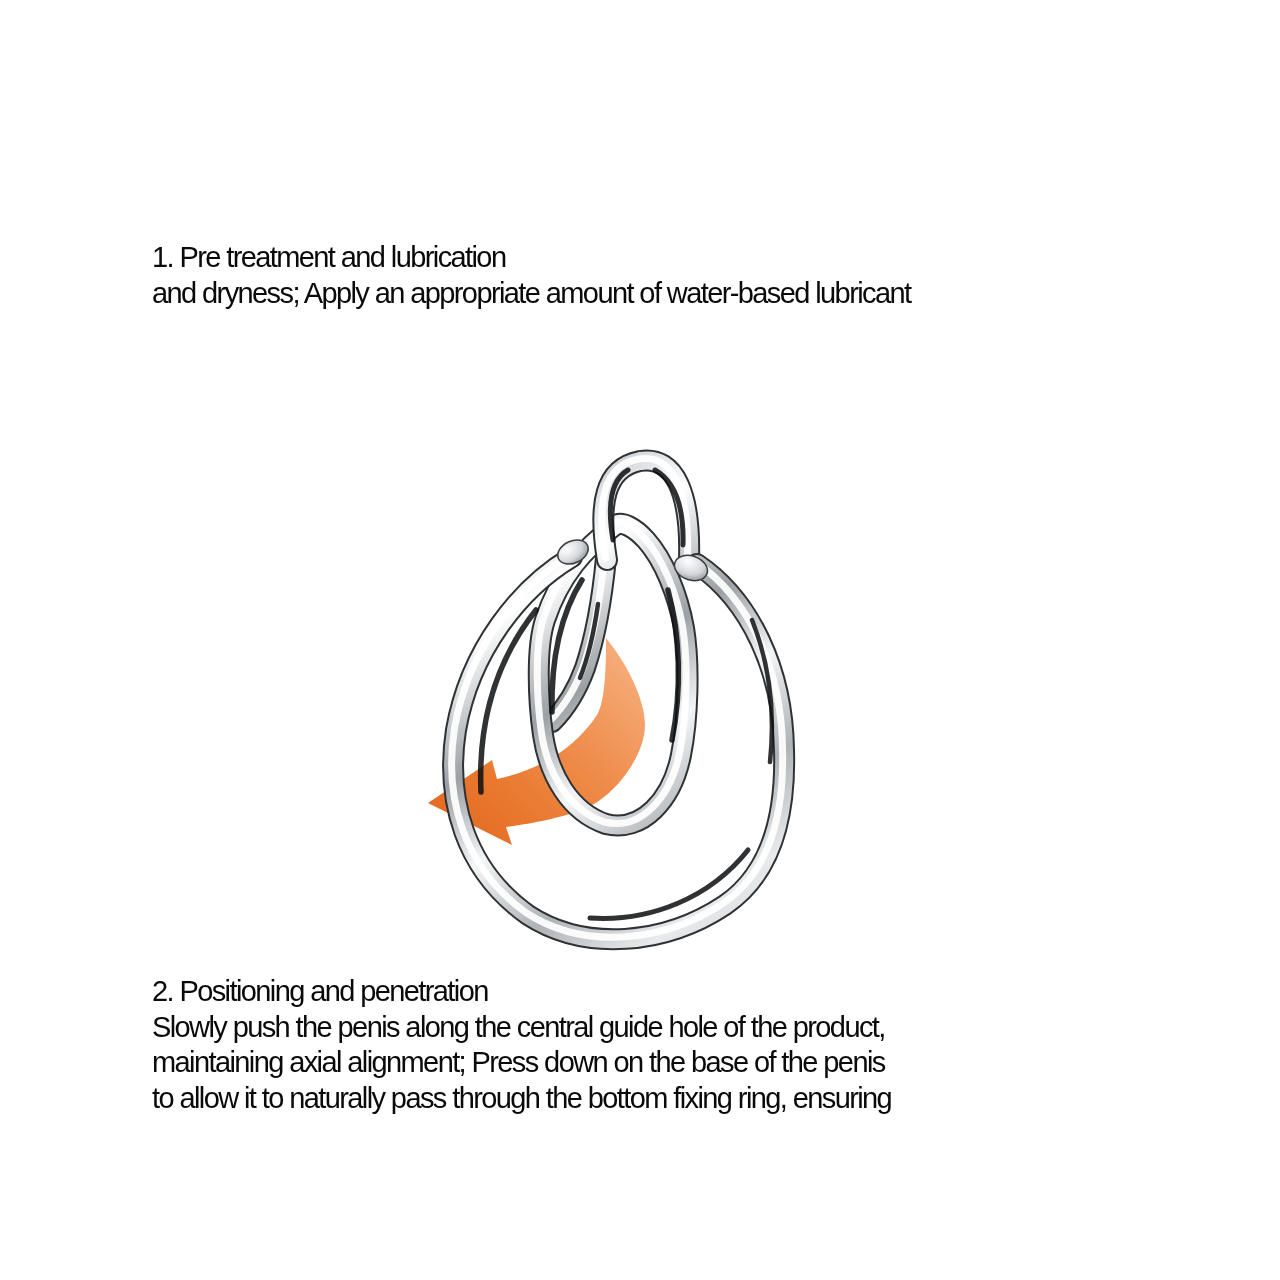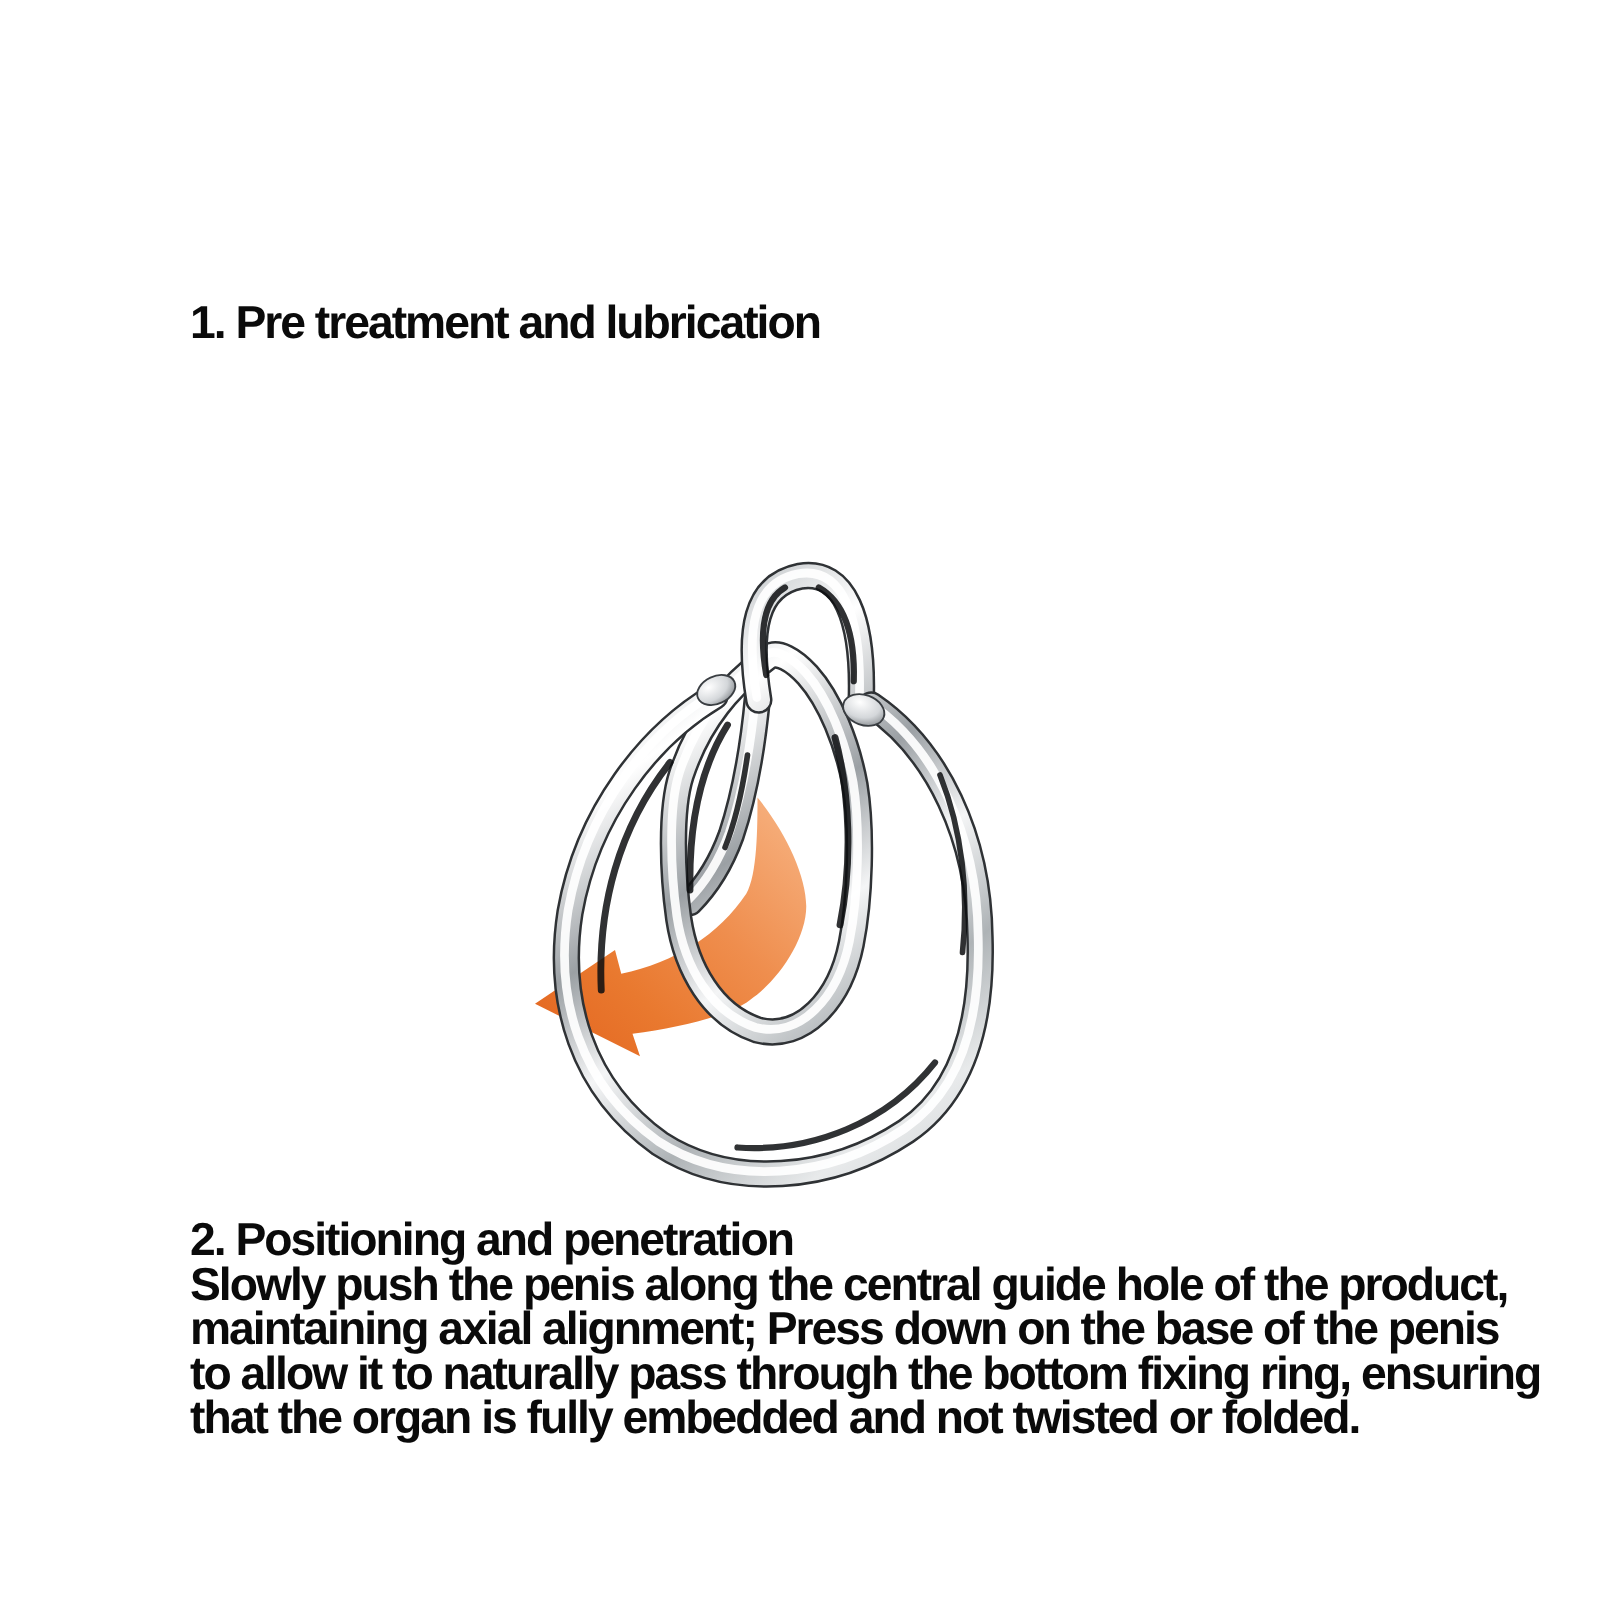--- a/index.html
+++ b/index.html
@@ -7,41 +7,42 @@
   body {
     position: relative;
     background: #ffffff;
     font-family: "Liberation Sans", sans-serif;
     overflow: hidden;
   }
   .step-block {
     position: absolute;
     left: 152px;
     color: #0a0a0a;
-    font-size: 37px;
-    font-weight: 700;
+    font-size: 29px;
+    font-weight: 400;
     letter-spacing: -1.6px;
     line-height: 35.5px;
     white-space: nowrap;
   }
   #step1 { top: 240px; }
   #step2 { top: 974px; }
   .illustration {
     position: absolute;
     left: 400px;
     top: 430px;
     width: 420px;
     height: 540px;
   }
 </style>
 </head>
 <body>
 
 <div class="step-block" id="step1">
   <div>1. Pre treatment and lubrication</div>
+  <div>and dryness; Apply an appropriate amount of water-based lubricant</div>
 </div>
 
 <svg class="illustration" viewBox="400 430 420 540" aria-hidden="true">
   <defs>
     <linearGradient id="mg" gradientUnits="userSpaceOnUse" x1="440" y1="450" x2="800" y2="950">
       <stop offset="0" stop-color="#eef0f1"></stop>
       <stop offset="0.15" stop-color="#c3c7ca"></stop>
       <stop offset="0.28" stop-color="#ffffff"></stop>
       <stop offset="0.45" stop-color="#9ba0a4"></stop>
       <stop offset="0.58" stop-color="#f4f5f6"></stop>
@@ -116,14 +117,13 @@
   <g>
     <ellipse cx="691" cy="568" rx="17" ry="12" transform="rotate(20 691 568)" fill="url(#jg)" stroke="#3a3e42" stroke-width="1.5"></ellipse>
   </g>
 </svg>
 
 <div class="step-block" id="step2">
   <div>2. Positioning and penetration</div>
   <div>Slowly push the penis along the central guide hole of the product,</div>
   <div>maintaining axial alignment; Press down on the base of the penis</div>
   <div>to allow it to naturally pass through the bottom fixing ring, ensuring</div>
-  <div>that the organ is fully embedded and not twisted or folded.</div>
 </div>
 
 </body></html>

